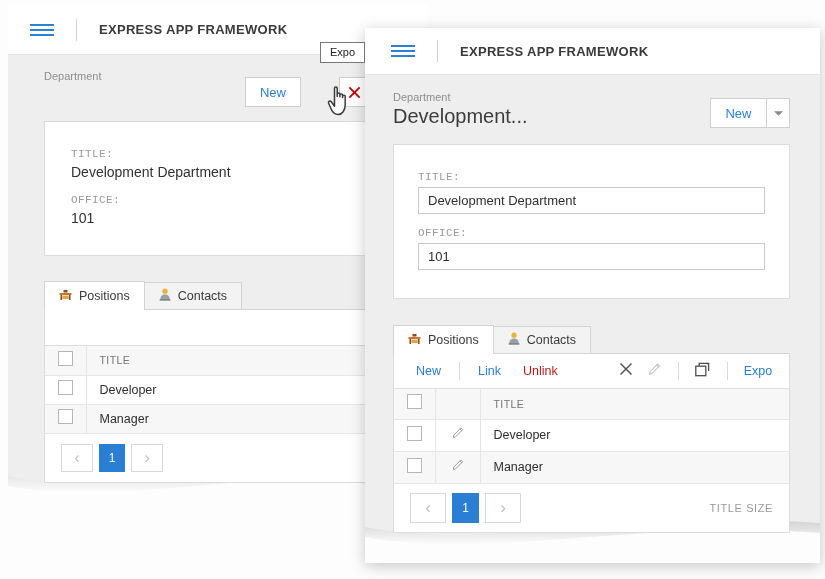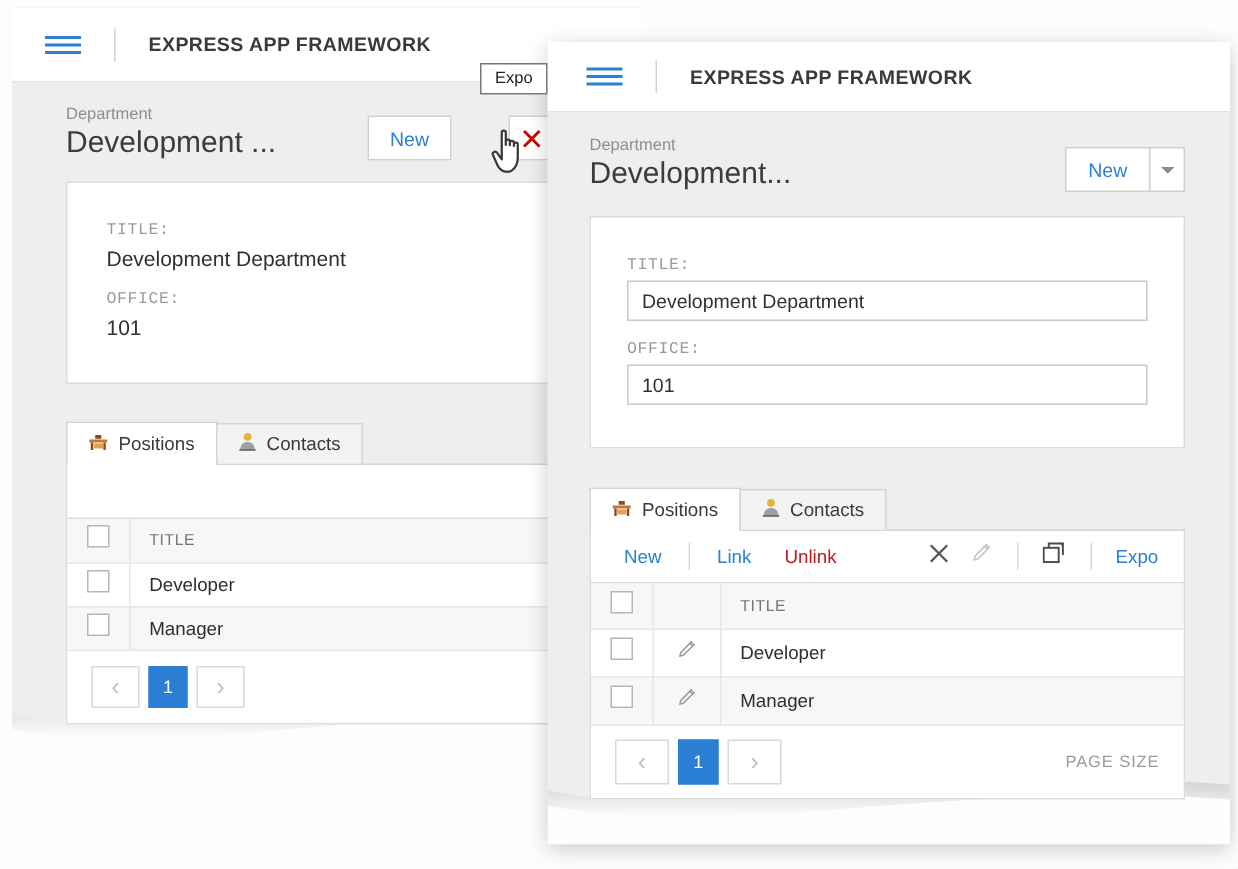--- a/index.html
+++ b/index.html
@@ -229,21 +229,20 @@
           <i style="width:24px;height:2px;"></i>
           <i style="width:24px;height:2px;"></i>
         </div>
         <div class="title-sep" style="height:22px; margin:0 22px;"></div>
         <div class="app-title" style="font-size:13px;">EXPRESS APP FRAMEWORK</div>
       </div>
 
       <div class="toolbar-row" style="padding:16px 22px 0 36px; height:56px;">
         <div class="caption-block">
           <span class="caption-small" style="font-size:11px;">Department</span>
-          <span class="caption-big" style="font-size:20px; margin-top:2px;">Development ...</span>
         </div>
         <div style="display:flex; align-items:flex-start; gap:0; margin-top:6px;">
           <div class="btn" style="width:56px; height:30px; font-size:13px;">New</div>
           <div class="btn danger" style="width:30px; height:30px; margin-left:38px; font-size:17px; line-height:1;">
             <svg width="15" height="15" viewBox="0 0 16 16">
               <line x1="2.5" y1="2.5" x2="13.5" y2="13.5" stroke="#cc0000" stroke-width="2"></line>
               <line x1="13.5" y1="2.5" x2="2.5" y2="13.5" stroke="#cc0000" stroke-width="2"></line>
             </svg>
           </div>
           <div class="btn icon-btn" style="width:30px; height:30px; margin-left:7px; background:#f4f4f4;">
@@ -484,19 +483,19 @@
             </tr>
           </tbody>
         </table>
 
         <div class="pager" style="height:48px; padding:0 16px 0 16px; justify-content:space-between;">
           <div style="display:flex; align-items:center;">
             <div class="pgbtn" style="width:36px;height:30px;font-size:17px;">‹</div>
             <div class="pgbtn current" style="width:27px;height:30px;font-size:12px;margin-left:6px;">1</div>
             <div class="pgbtn" style="width:36px;height:30px;font-size:17px;margin-left:6px;">›</div>
           </div>
-          <div class="pagesize-lbl" style="font-size:11px;">PAGE SIZE</div>
+          <div class="pagesize-lbl" style="font-size:11px;">TITLE SIZE</div>
         </div>
       </div>
     </div>
   </div>
 
 </div>
 
 </body></html>

